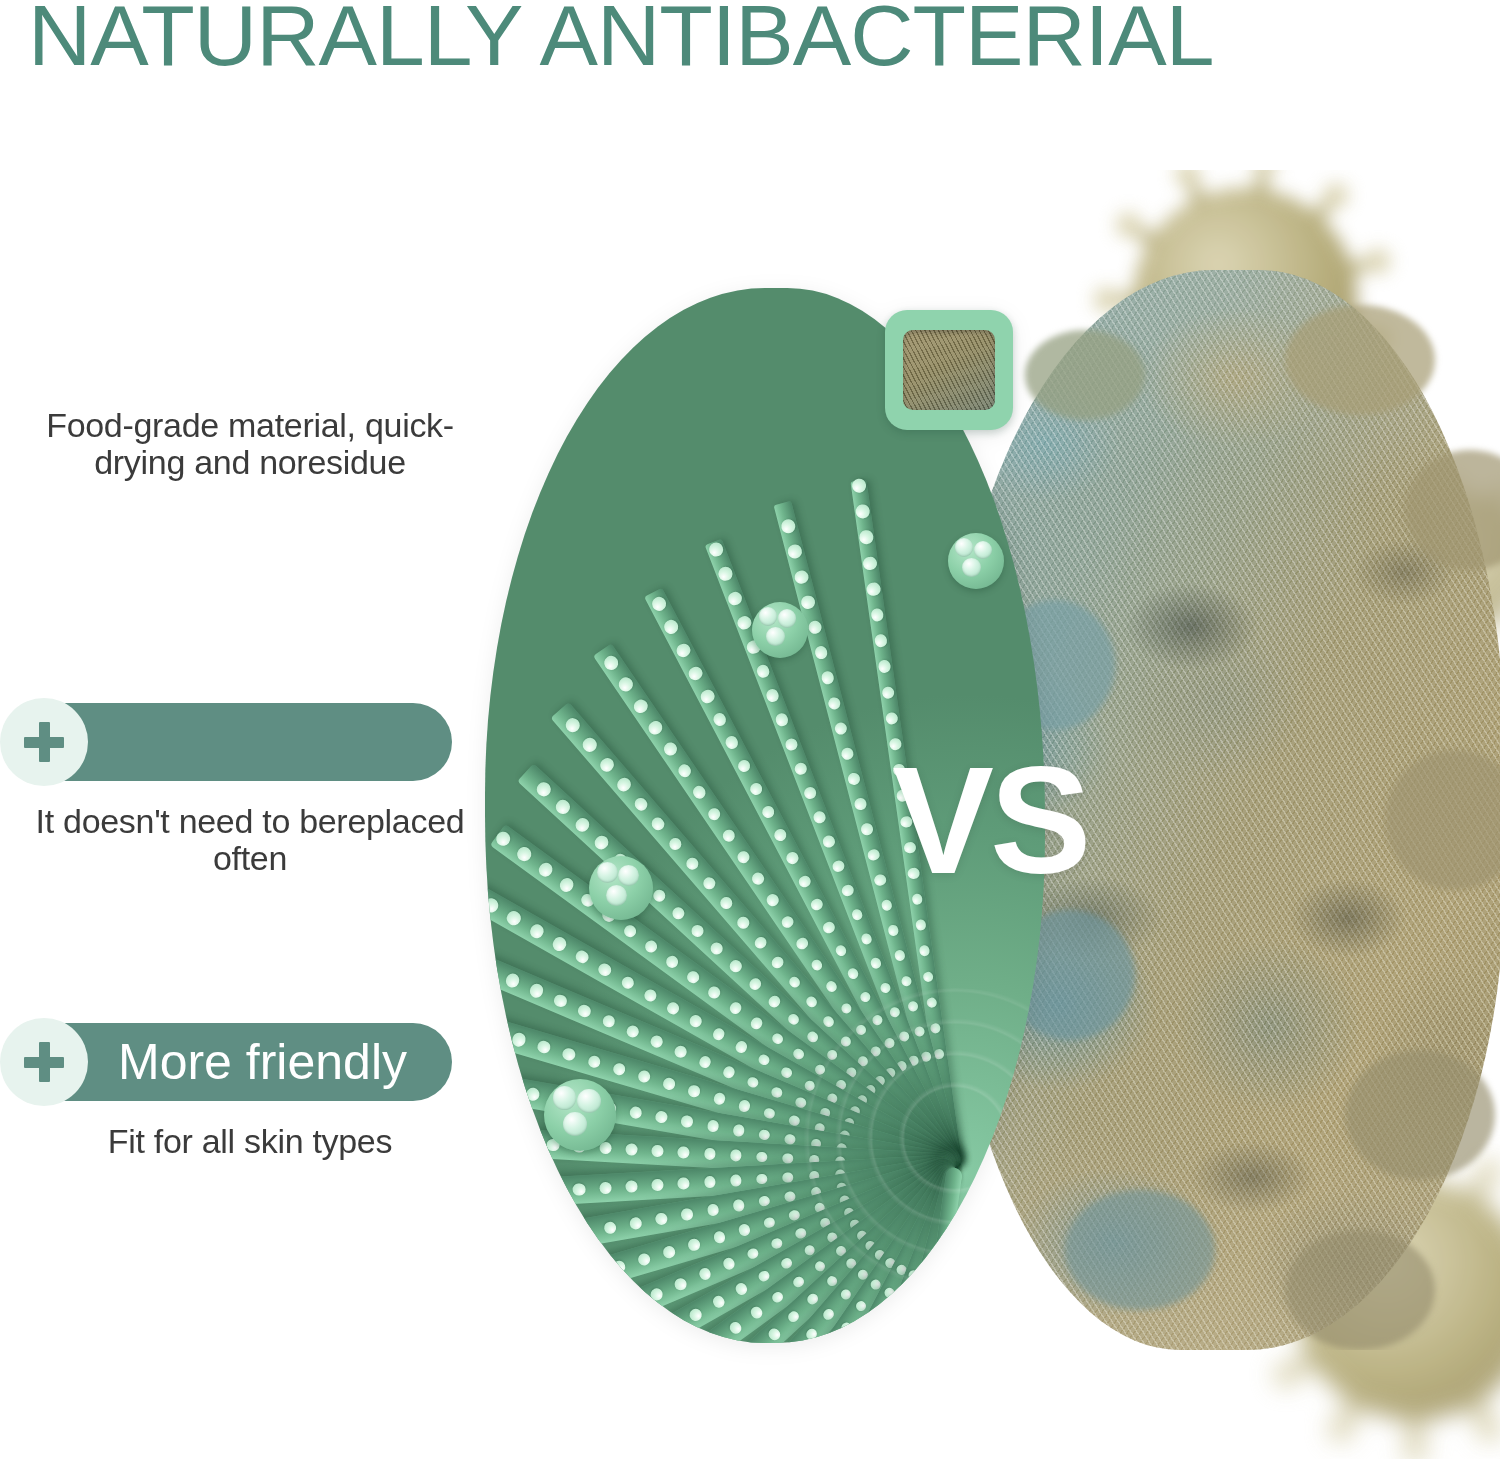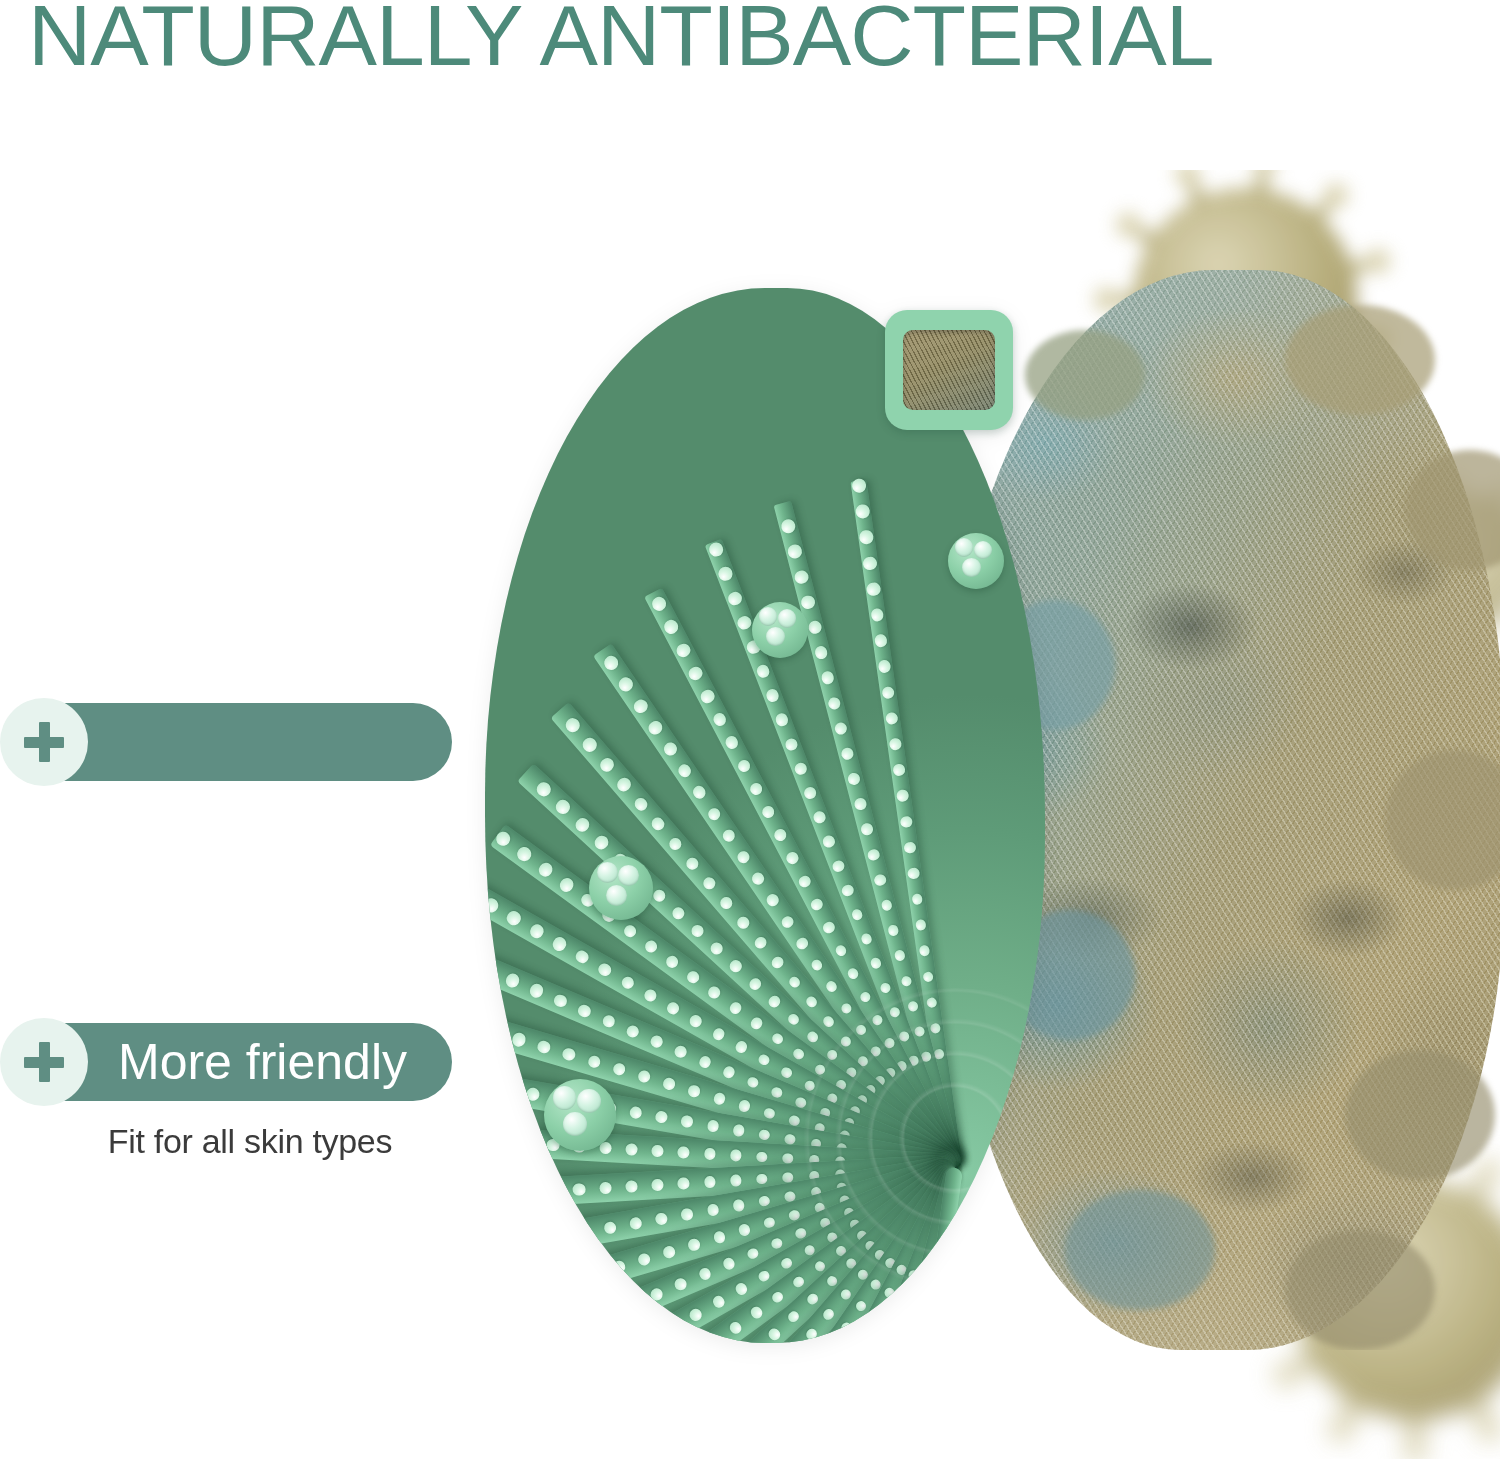--- a/index.html
+++ b/index.html
@@ -180,29 +180,31 @@
   .germ-spike .head { position:absolute; left:50%; border-radius:50%; transform:translateX(-50%); }
 </style>
 </head>
 <body>
 
 <div id="header">
   <div id="title">NATURALLY ANTIBACTERIAL</div>
 </div>
 
 <div class="feature" id="feature-0">
+  <div class="feature-desc">Food-grade material, quick-drying and noresidue</div>
 </div>
 
 <div class="feature" id="feature-1">
   <div class="pill">
     <div class="pill-plus-circle">
       <span class="plus-h"></span>
         <span class="plus-v"></span>
     </div>
   </div>
+  <div class="feature-desc">It doesn't need to bereplaced often</div>
 </div>
 
 <div class="feature" id="feature-2">
   <div class="pill">
     <div class="pill-plus-circle">
       <span class="plus-h"></span>
         <span class="plus-v"></span>
     </div>
     <div class="pill-label">More friendly</div>
   </div>
@@ -853,13 +855,14 @@
             <i style="width: 18.48px; height: 18.48px; left: 6.44px; top: 5.32px;"></i>
             <i style="width: 18.48px; height: 18.48px; left: 25.48px; top: 7.56px;"></i>
             <i style="width: 18.48px; height: 18.48px; left: 14.28px; top: 25.48px;"></i>
           </div>
         </div>
     </div>
     <div id="hang-hole-ring"></div>
     <div id="hang-hole"></div>
   </div>
 
+  <div id="vs">VS</div>
 </div>
 
 </body></html>

